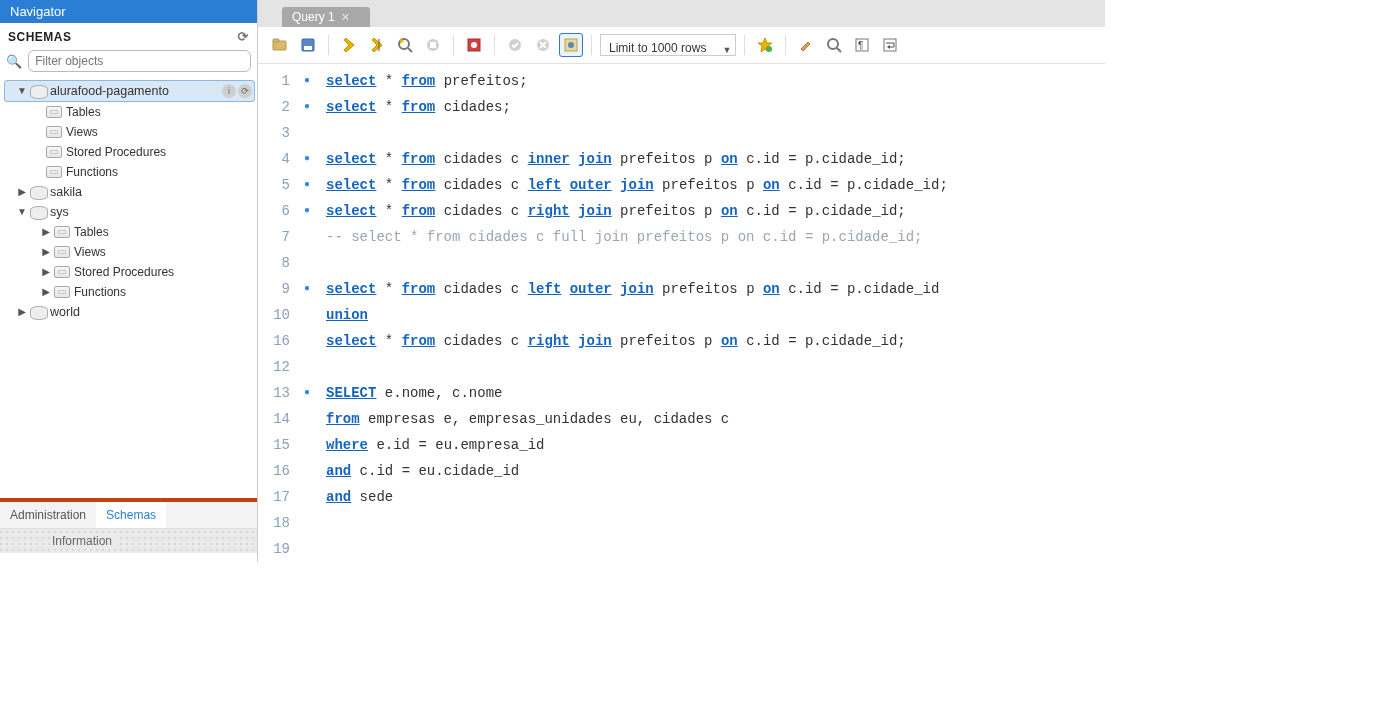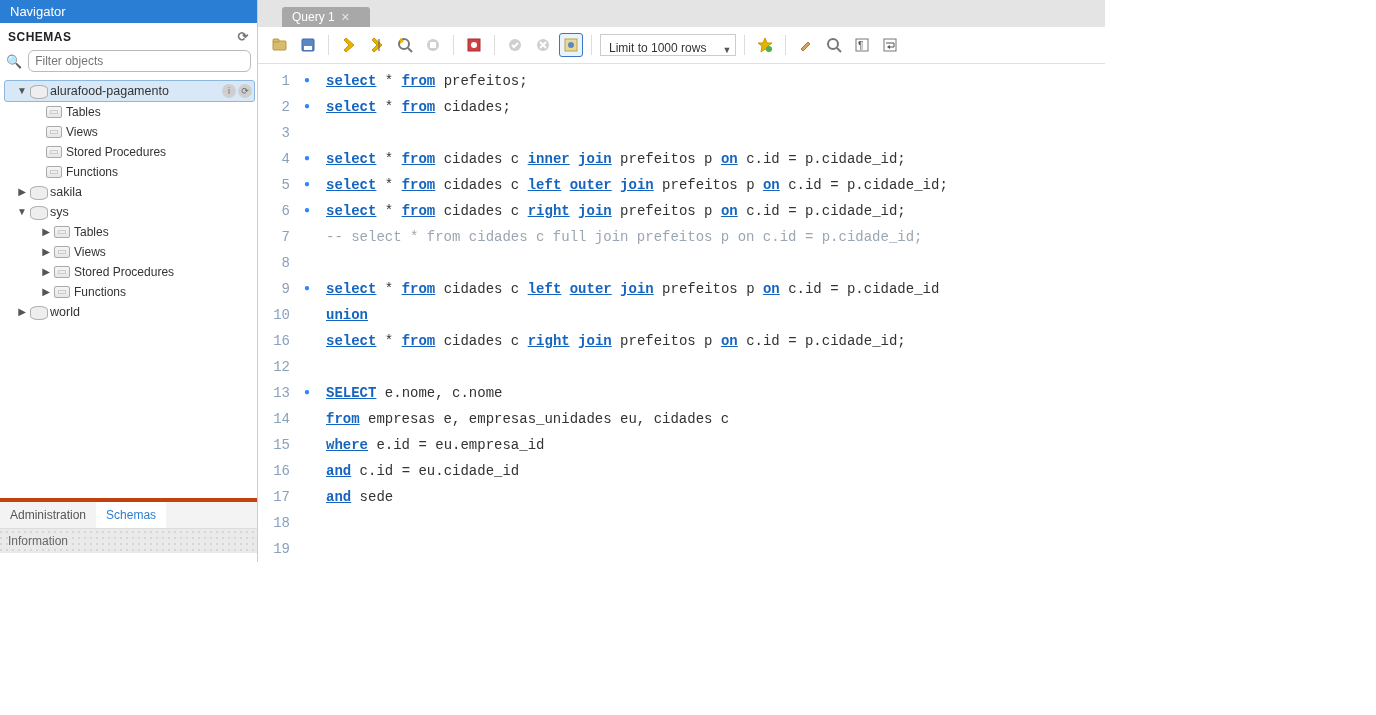--- a/index.html
+++ b/index.html
@@ -57,21 +57,21 @@
   .tabs-bottom div{ padding:6px 10px; font-size:12px; color:#555;}
   .tabs-bottom .active{ background:#fff; color:#2a7fd4; }
 
   .info-header{
     background:#eaeaea; padding:5px 8px; font-size:12px; color:#666;
     border-top:1px solid #ddd;
     background-image: radial-gradient(#d6d6d6 1px, transparent 1px);
     background-size: 6px 6px;
     background-position: 70px 0;
   }
-  .info-header span.label{ background:#eaeaea; padding-right:4px;}
+  .info-header span.label{ background:#eaeaea; padding-right:4px;margin-left:44px;}
 
   
   .editor { flex:1; display:flex; flex-direction:column; }
   .qtabs { display:flex; background:#e4e4e4; height:27px; align-items:flex-end; padding-left:24px; gap:0;}
   .qtab {
     background:#a8a8a8; color:#fff; padding:3px 20px 3px 10px; font-size:12px;
     border-top-left-radius:3px; border-top-right-radius:3px;
     position:relative; display:flex; align-items:center; gap:6px;
   }
   .qtab .x{ font-size:11px; opacity:.7; }

